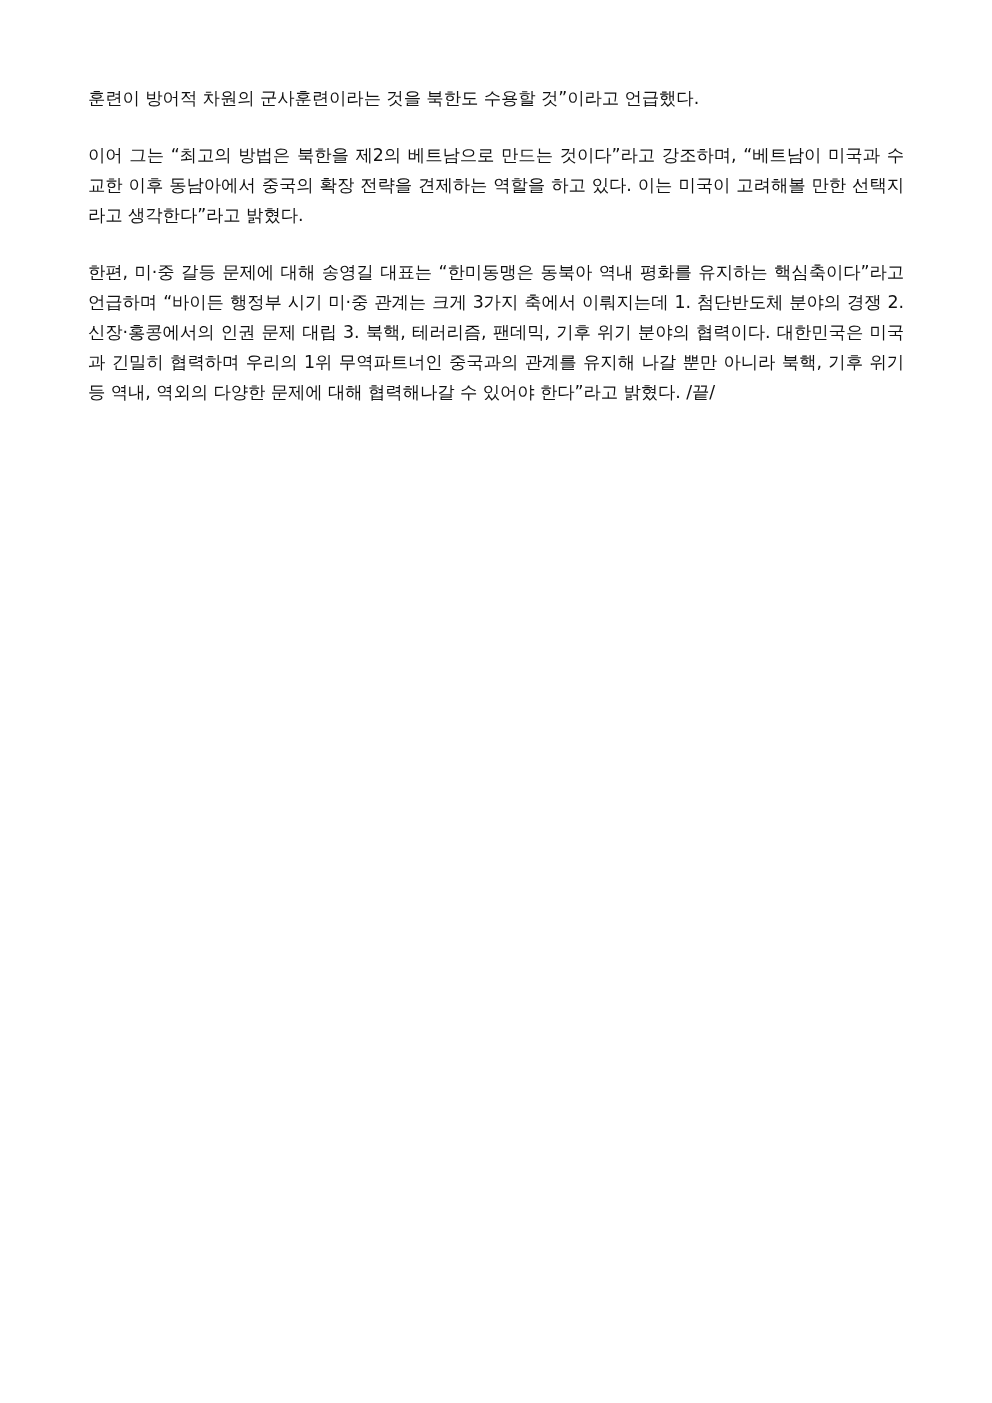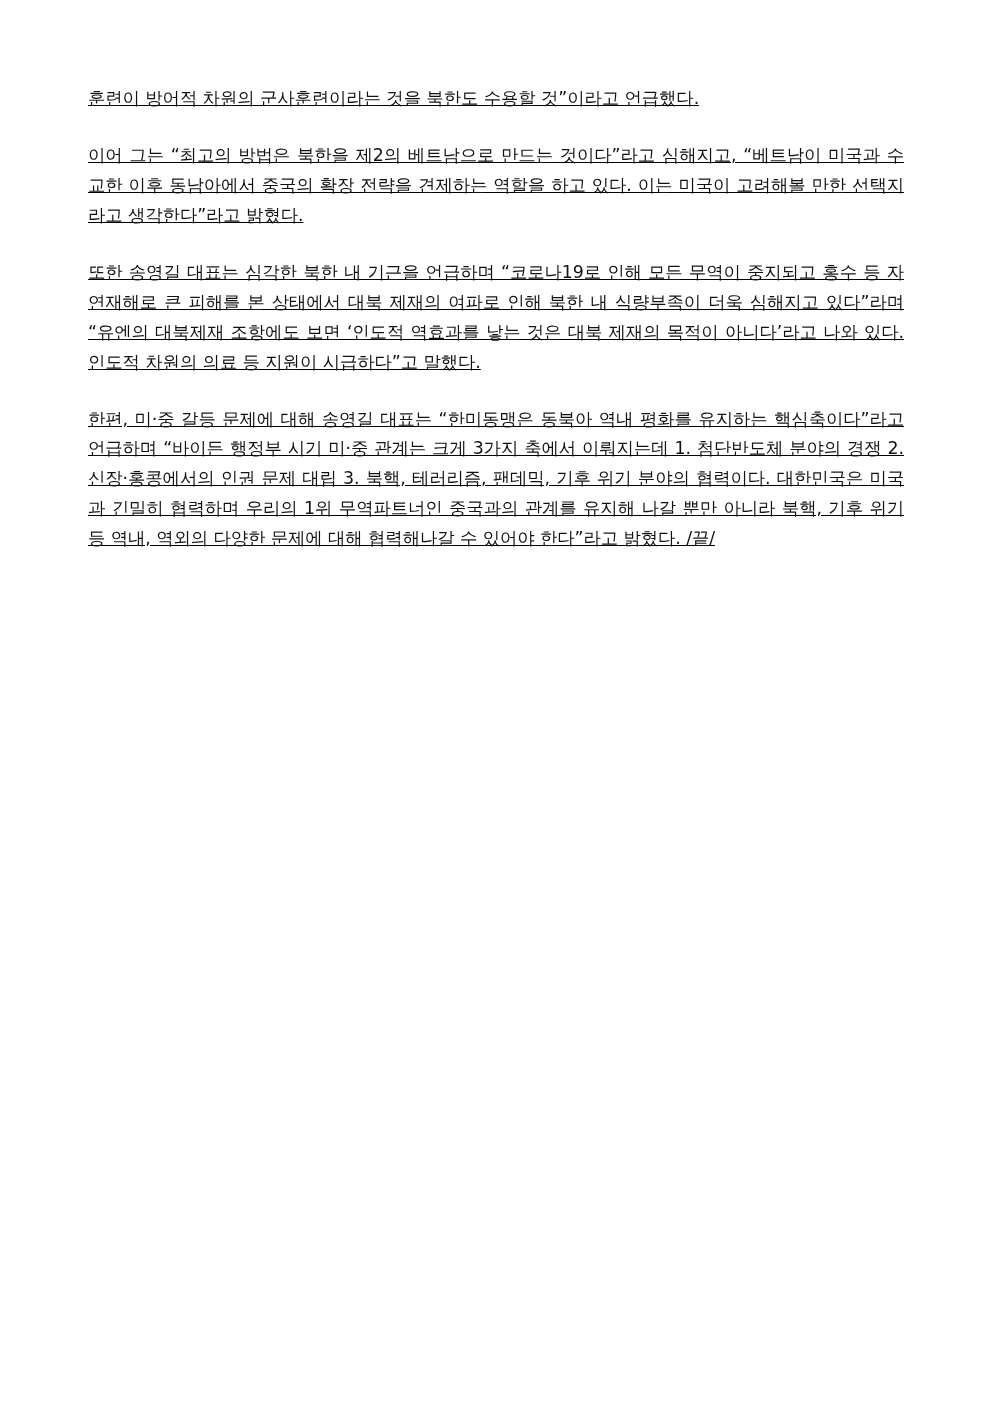--- a/index.html
+++ b/index.html
@@ -14,21 +14,20 @@
     color: #000000;
     -webkit-font-smoothing: antialiased;
   }
   .page {
     position: relative;
     width: 992px;
     height: 989px;
     box-sizing: border-box;
     padding: 84px 88px 60px 88px;
     background: #ffffff;
-    text-decoration: underline;
   }
   .doc-body {
     width: 816px;
   }
   p.para {
     margin: 0 0 27px 0;
     font-size: 17.4px;
     line-height: 1.72;
     text-align: justify;
     text-justify: inter-character;
@@ -39,17 +38,16 @@
   p.para:last-child {
     margin-bottom: 1px;
   }
 </style>
 </head>
 <body>
 
 <div class="page">
   <div class="doc-body">
     <p class="para">훈련이 방어적 차원의 군사훈련이라는 것을 북한도 수용할 것”이라고 언급했다.</p>
-    <p class="para">이어 그는 “최고의 방법은 북한을 제2의 베트남으로 만드는 것이다”라고 심해지고, “베트남이 미국과 수교한 이후 동남아에서 중국의 확장 전략을 견제하는 역할을 하고 있다. 이는 미국이 고려해볼 만한 선택지라고 생각한다”라고 밝혔다.</p>
-    <p class="para">또한 송영길 대표는 심각한 북한 내 기근을 언급하며 “코로나19로 인해 모든 무역이 중지되고 홍수 등 자연재해로 큰 피해를 본 상태에서 대북 제재의 여파로 인해 북한 내 식량부족이 더욱 심해지고 있다”라며 “유엔의 대북제재 조항에도 보면 ‘인도적 역효과를 낳는 것은 대북 제재의 목적이 아니다’라고 나와 있다. 인도적 차원의 의료 등 지원이 시급하다”고 말했다.</p>
+    <p class="para">이어 그는 “최고의 방법은 북한을 제2의 베트남으로 만드는 것이다”라고 강조하며, “베트남이 미국과 수교한 이후 동남아에서 중국의 확장 전략을 견제하는 역할을 하고 있다. 이는 미국이 고려해볼 만한 선택지라고 생각한다”라고 밝혔다.</p>
     <p class="para">한편, 미·중 갈등 문제에 대해 송영길 대표는 “한미동맹은 동북아 역내 평화를 유지하는 핵심축이다”라고 언급하며 “바이든 행정부 시기 미·중 관계는 크게 3가지 축에서 이뤄지는데 1. 첨단반도체 분야의 경쟁 2. 신장·홍콩에서의 인권 문제 대립 3. 북핵, 테러리즘, 팬데믹, 기후 위기 분야의 협력이다. 대한민국은 미국과 긴밀히 협력하며 우리의 1위 무역파트너인 중국과의 관계를 유지해 나갈 뿐만 아니라 북핵, 기후 위기 등 역내, 역외의 다양한 문제에 대해 협력해나갈 수 있어야 한다”라고 밝혔다. /끝/</p>
   </div>
 </div>
 
 </body></html>

